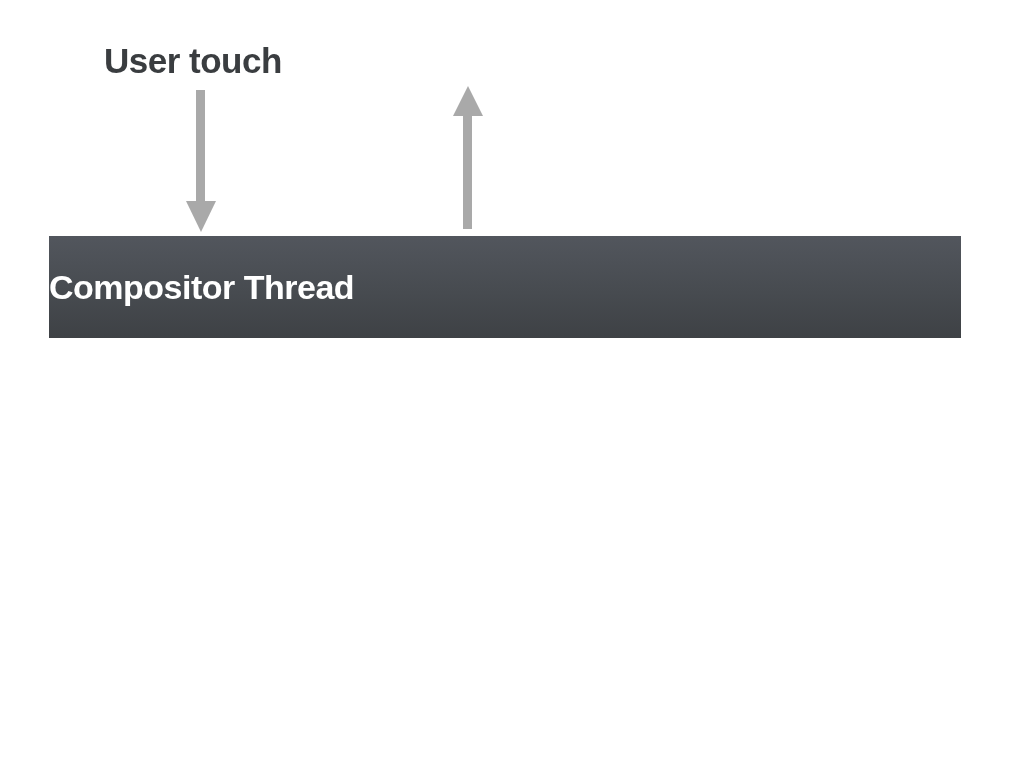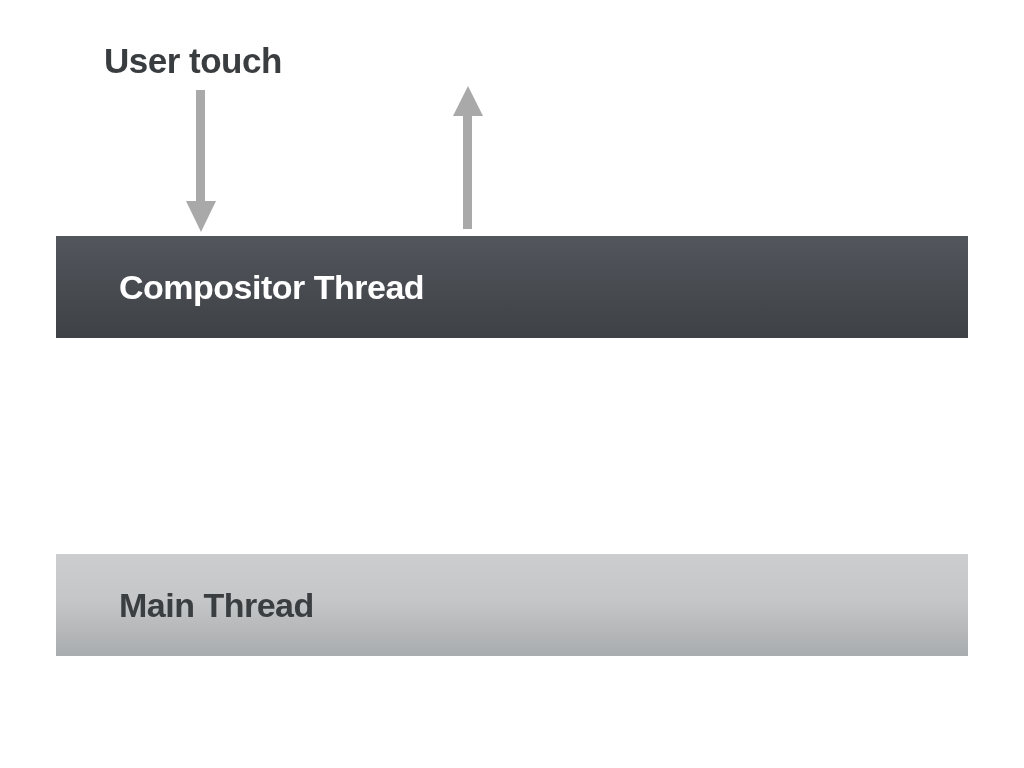--- a/index.html
+++ b/index.html
@@ -50,26 +50,25 @@
   }
   .shaft-up {
     left: 463px; top: 114px;
     width: 9px; height: 115px;
     background: #a9a9a9;
   }
 
   
   .bar {
     position: absolute;
-    left: 56px;
+    left: 49px;
     width: 912px;
     height: 102px;
     display: flex;
     align-items: center;
-    padding-left: 63px;
     box-sizing: border-box;
   }
   .bar-compositor {
     top: 236px;
     background: linear-gradient(to bottom, #52565d 0%, #474b50 55%, #3e4145 100%);
   }
   .bar-main {
     top: 554px;
     background: linear-gradient(to bottom, #cbcdcf 0%, #c4c6c8 45%, #a9acae 100%);
   }
@@ -93,17 +92,14 @@
   <div class="arrow-part shaft-down"></div>
   <div class="arrow-part head-down"></div>
 
   <div class="arrow-part head-up"></div>
   <div class="arrow-part shaft-up"></div>
 
   <div class="bar bar-compositor">
     <span class="bar-label">Compositor Thread</span>
   </div>
 
-  <div class="bar bar-main">
-    <span class="bar-label">Main Thread</span>
-  </div>
 
 </div>
 
 </body></html>

